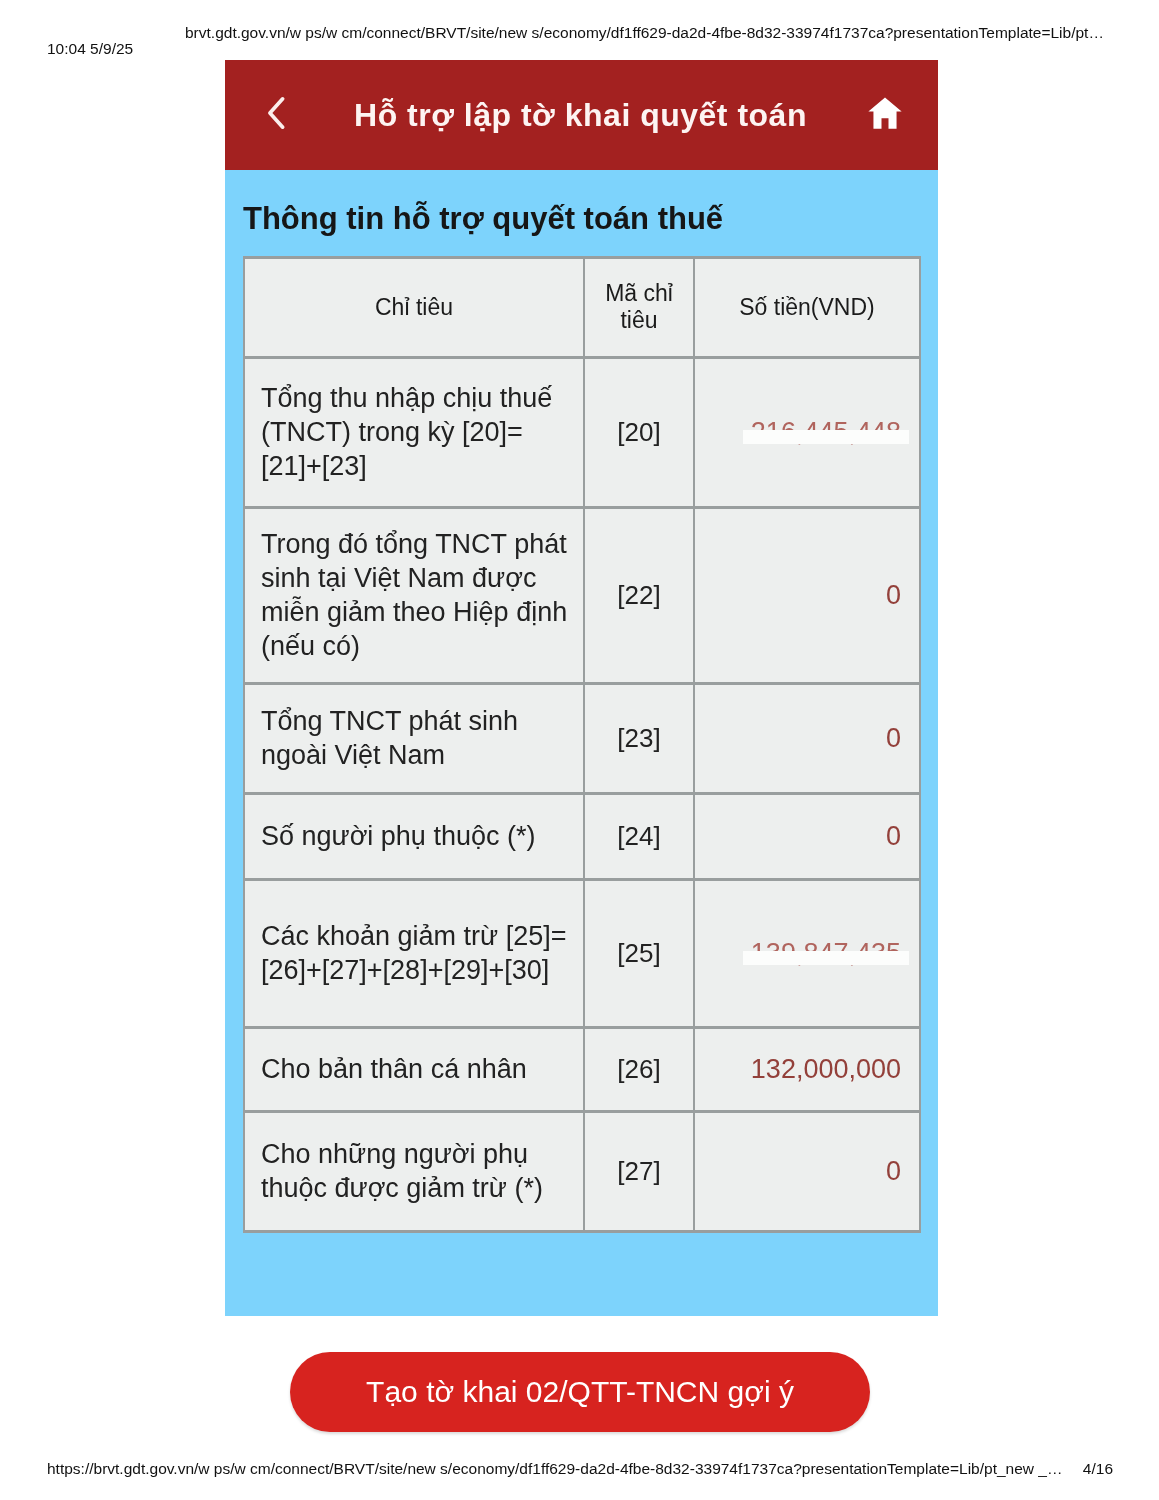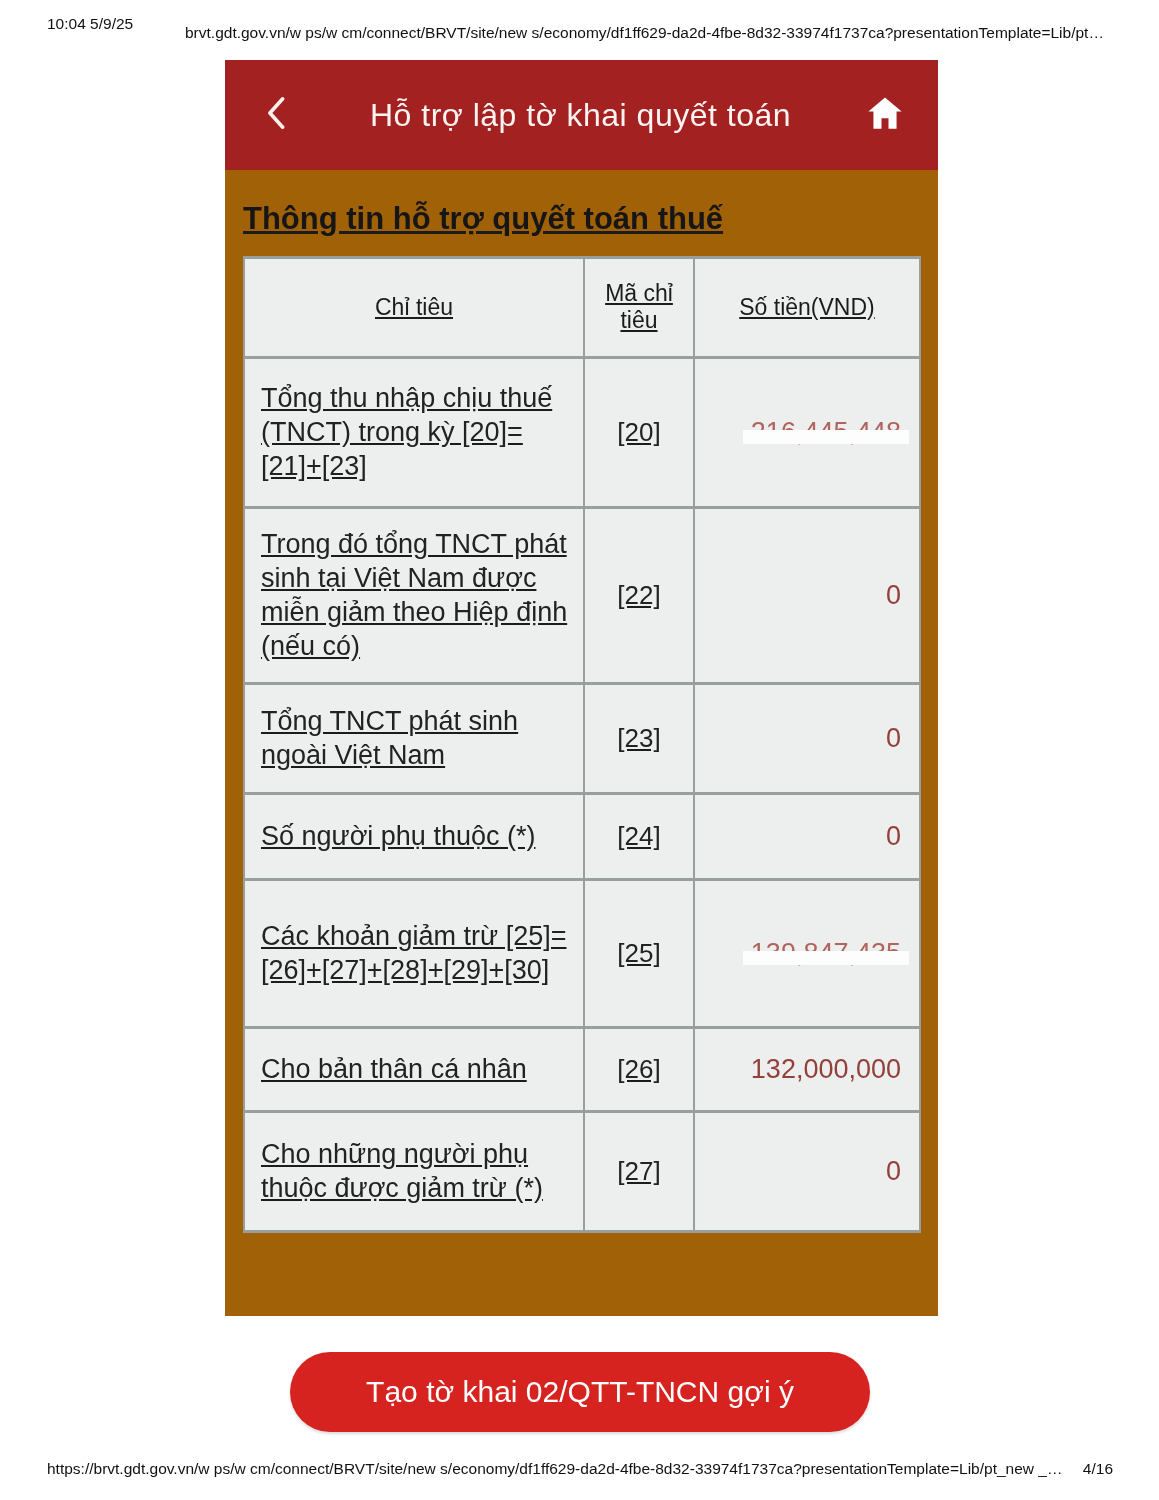--- a/index.html
+++ b/index.html
@@ -11,21 +11,21 @@
   .sheet {
     position: relative;
     width: 1159px;
     height: 1500px;
     background: #ffffff;
     overflow: hidden;
   }
 
   
   .print-time {
-    position: absolute; left: 47px; top: 15px;
+    position: absolute; left: 47px; top: 40px;
     font-size: 15.5px; color: #111;
     white-space: nowrap;
   }
   .print-url-top {
     position: absolute; left: 185px; top: 24px;
     font-size: 15.5px; color: #111;
     white-space: nowrap; max-width: 930px; overflow: hidden;
   }
   .print-url-bottom {
     position: absolute; left: 47px; top: 1460px;
@@ -57,33 +57,33 @@
     cursor: pointer; flex: 0 0 auto;
   }
   .app-bar-title {
     flex: 1 1 auto;
     text-align: center;
     color: #fdf4f2;
     font-size: 32px;
     letter-spacing: 0.5px;
     white-space: nowrap;
     overflow: hidden;
+    font-weight: bold;
   }
   .home-btn {
     width: 46px; height: 46px;
     display: flex; align-items: center; justify-content: center;
     cursor: pointer; flex: 0 0 auto;
   }
 
   .app-body {
     width: 100%; height: 1146px;
-    background: #a16207;
+    background: #7dd3fc;
     overflow: hidden;
     padding: 28px 18px 0 18px;
-    text-decoration: underline;
   }
   .section-title {
     font-size: 31px;
     font-weight: bold;
     color: #161616;
     line-height: 1.35;
     margin-bottom: 16px;
   }
 
   table.tax-table {

